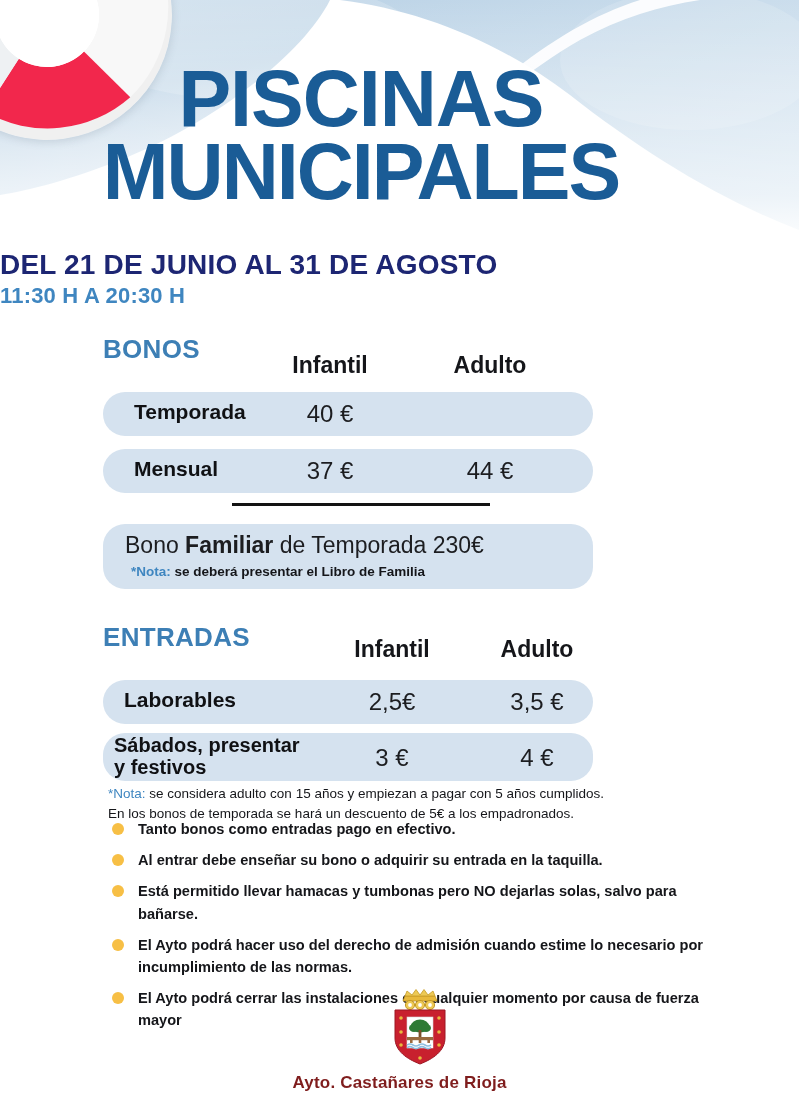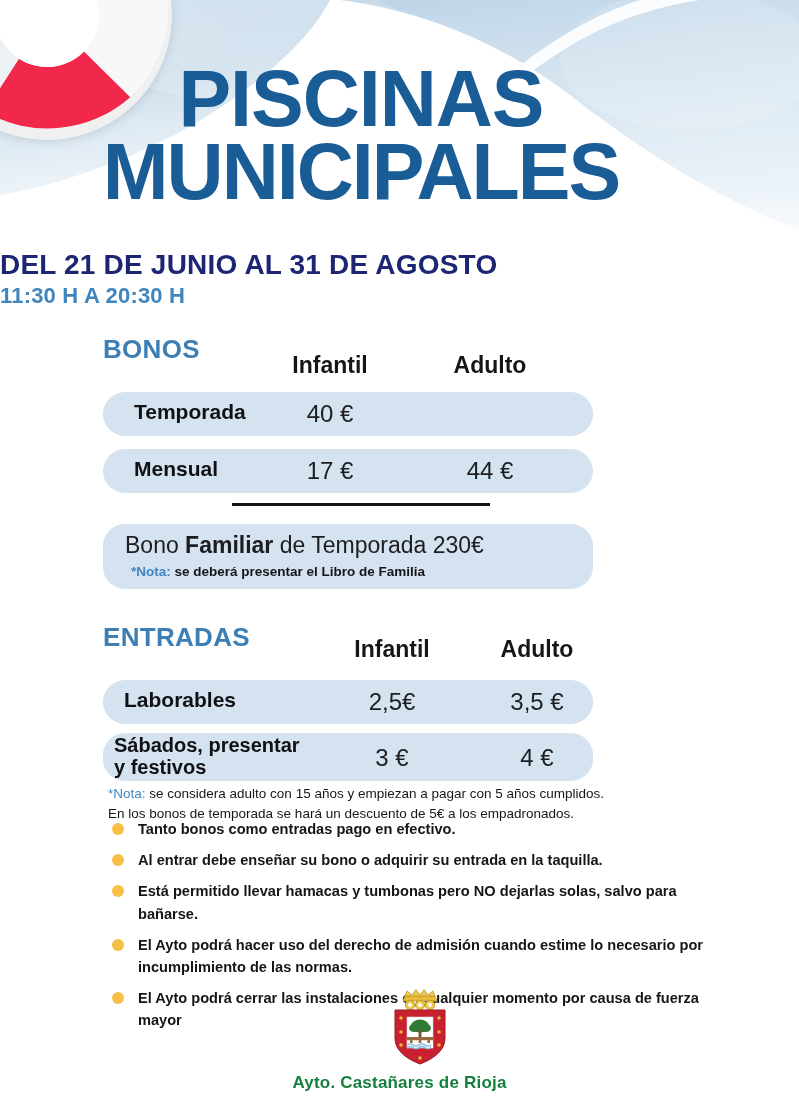--- a/index.html
+++ b/index.html
@@ -198,21 +198,21 @@
     height: 80px;
   }
   .footer-text {
     position: absolute;
     left: 0;
     top: 1073px;
     width: 799px;
     text-align: center;
     font-size: 17px;
     font-weight: bold;
-    color: #15803d;
+    color: #7f1d1d;
     letter-spacing: .2px;
   }
 </style>
 </head>
 <body>
 
 <div id="poster">
 
   <div class="bg-top">
     <svg class="towel-svg" width="799" height="250" viewBox="0 0 799 250">
@@ -273,21 +273,21 @@
 
   <div class="col-head" style="left:265px; top:352px; width:130px;">Infantil</div>
   <div class="col-head" style="left:425px; top:352px; width:130px;">Adulto</div>
 
   <div class="pill" style="left:103px; top:392px; width:490px; height:44px;"></div>
   <div class="pill-label" style="left:134px; top:401px;">Temporada</div>
   <div class="cell-val" style="left:265px; top:400px; width:130px;">40 €</div>
 
   <div class="pill" style="left:103px; top:449px; width:490px; height:44px;"></div>
   <div class="pill-label" style="left:134px; top:458px;">Mensual</div>
-  <div class="cell-val" style="left:265px; top:457px; width:130px;">17 €</div>
+  <div class="cell-val" style="left:265px; top:457px; width:130px;">37 €</div>
   <div class="cell-val" style="left:425px; top:457px; width:130px;">44 €</div>
 
   <div class="divider" style="left:232px; top:503px; width:258px;"></div>
 
   <div class="pill" style="left:103px; top:524px; width:490px; height:65px;"></div>
   <div class="familiar-text" style="left:125px; top:532px;"><span>Bono </span><b>Familiar</b><span> de Temporada 230€</span></div>
   <div class="familiar-note" style="left:131px; top:564px;"><span class="nota-tag">*Nota:</span><span> se deberá presentar el Libro de Familia</span></div>
 
   <div class="section-heading" style="left:103px; top:622px;">ENTRADAS</div>
 

